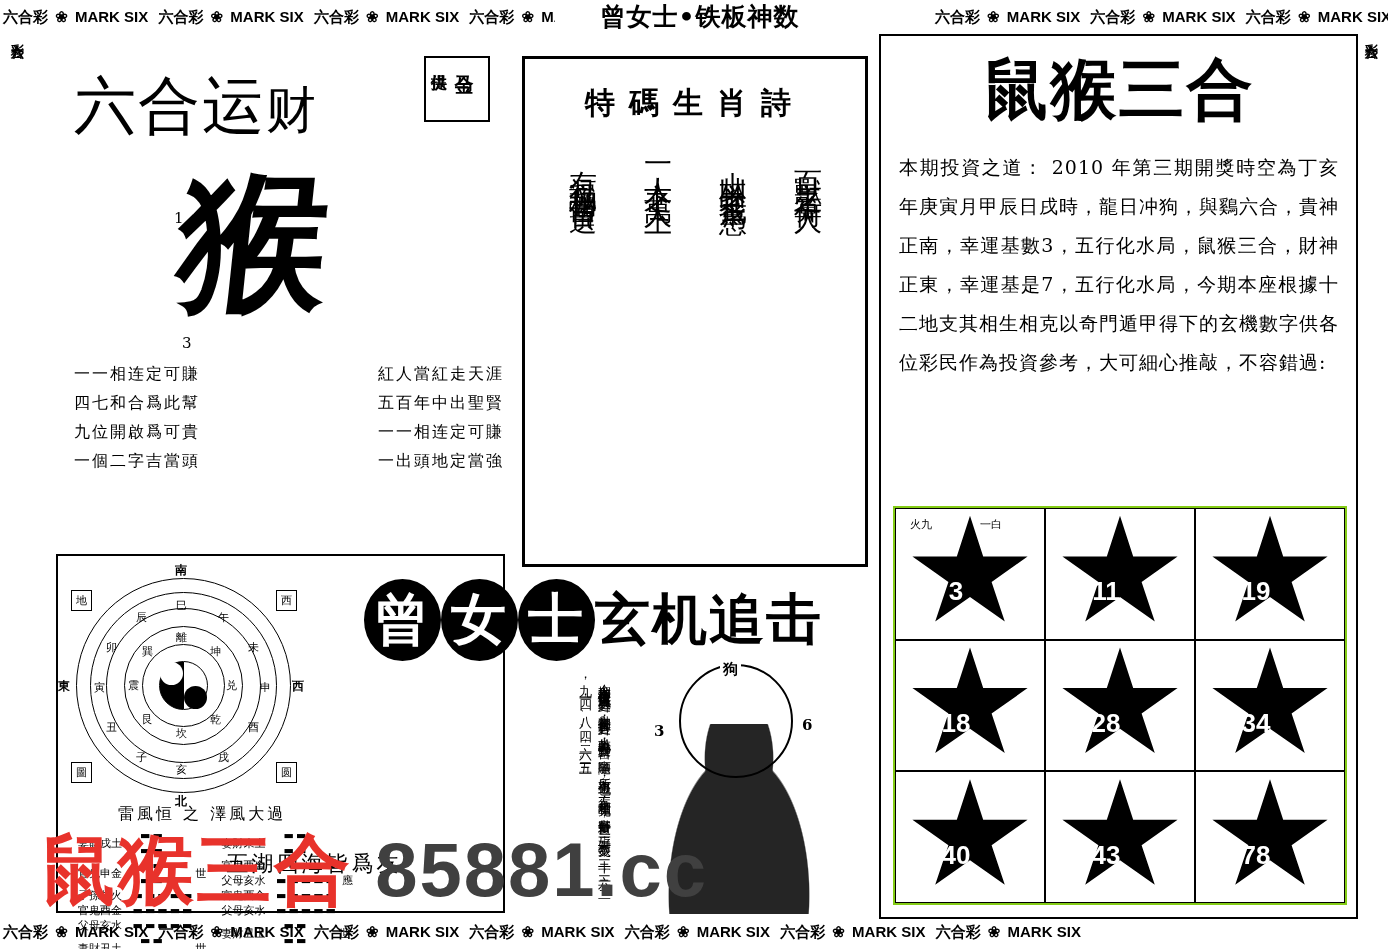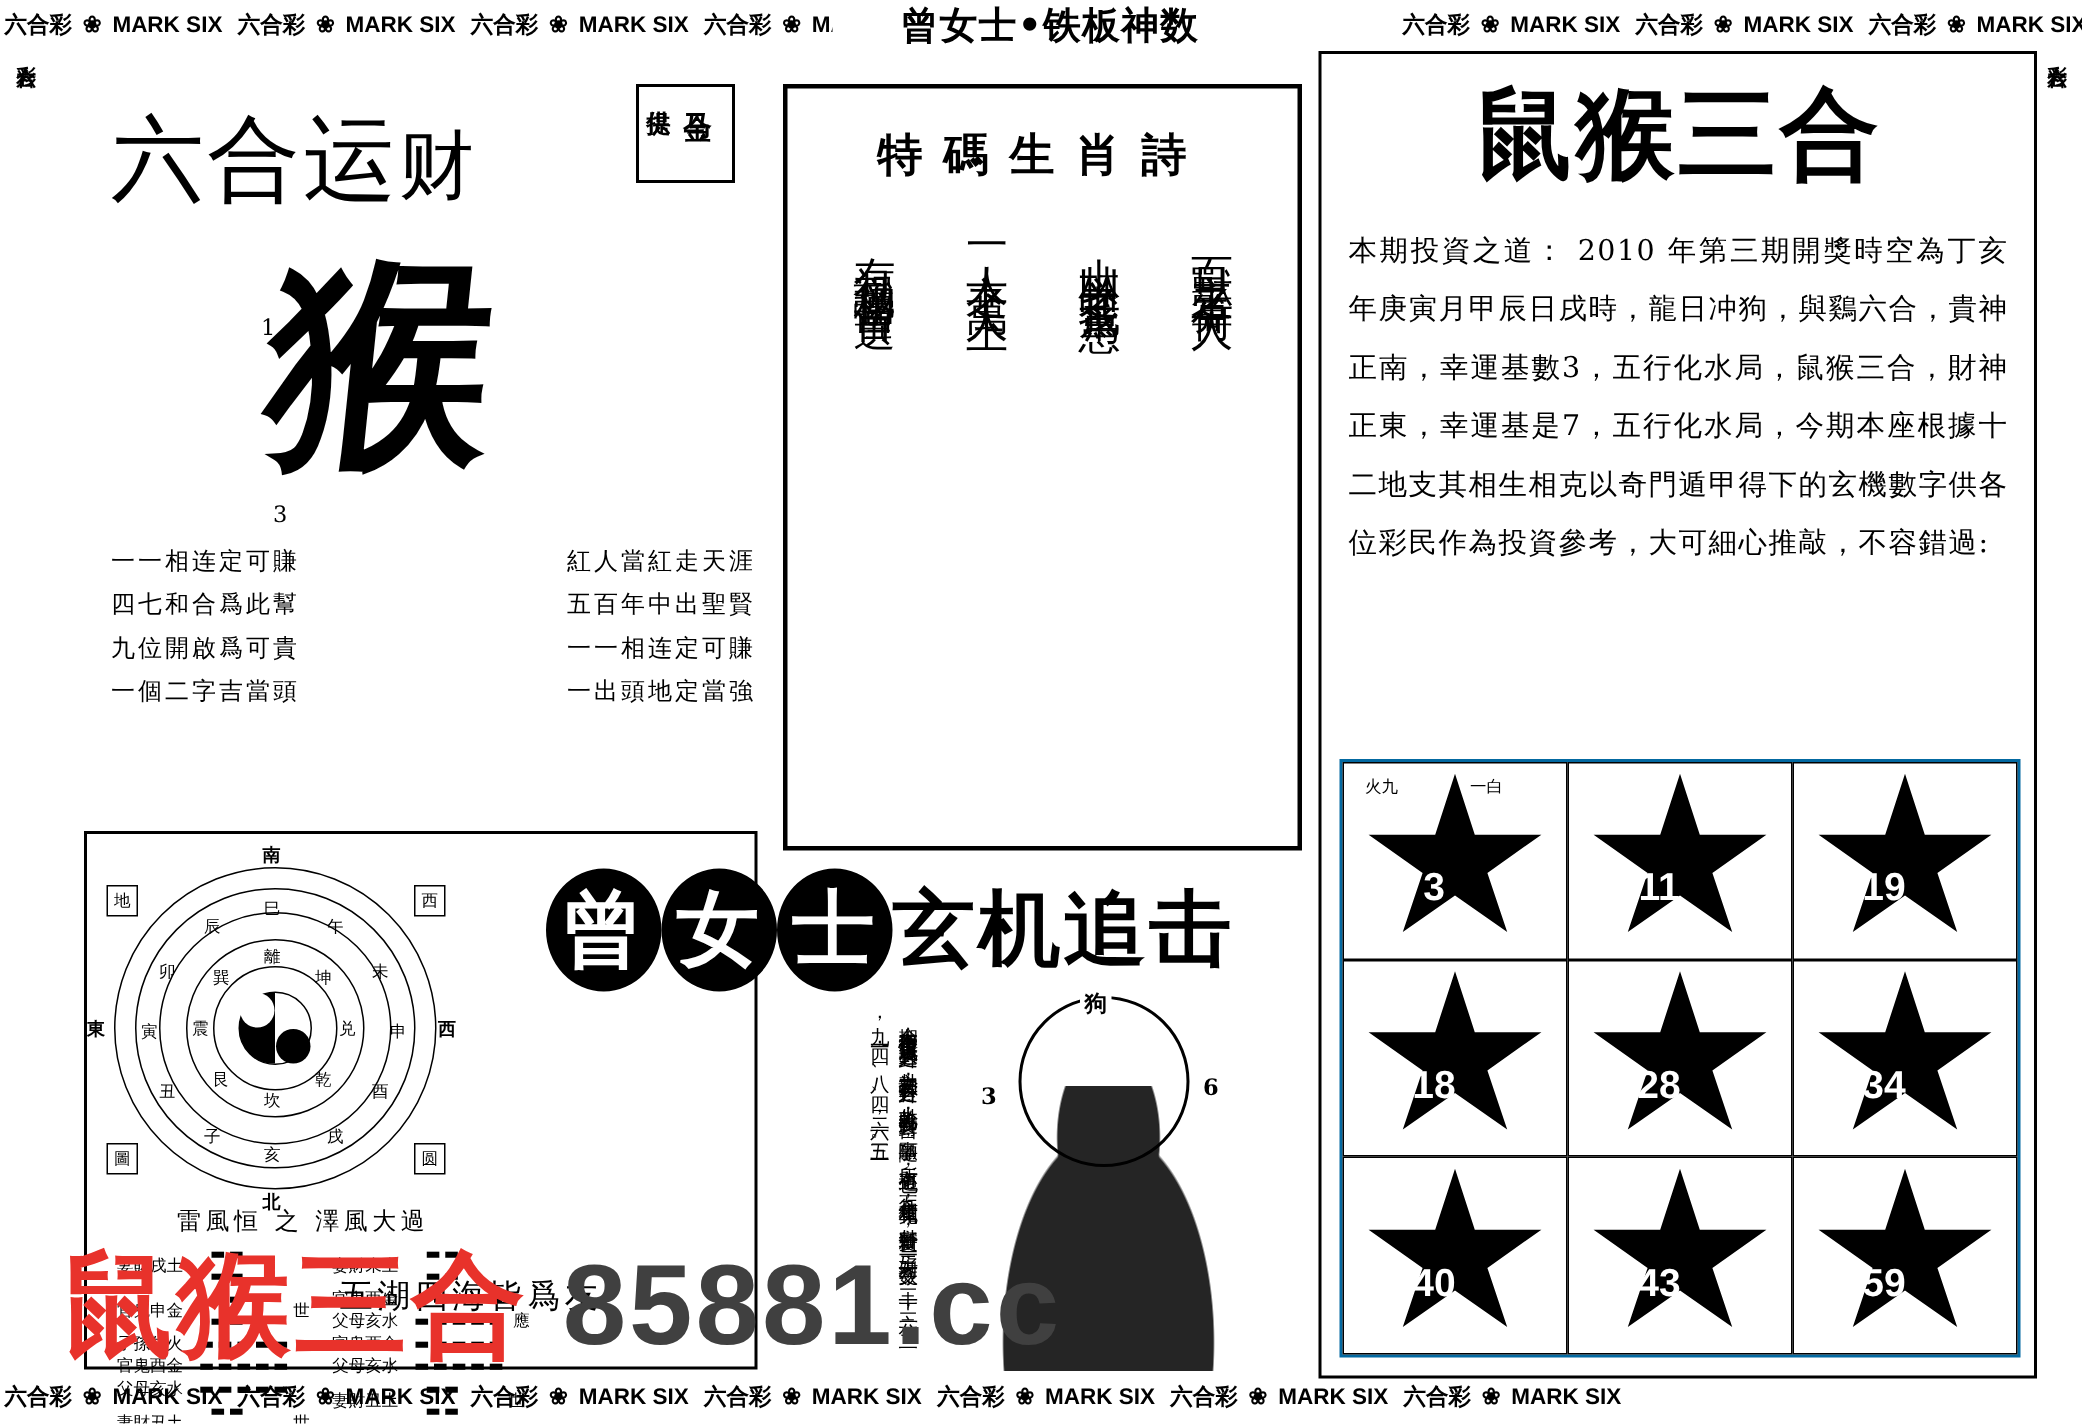--- a/index.html
+++ b/index.html
@@ -89,21 +89,21 @@
   .poem-box{position:absolute;left:488px;top:22px;width:340px;height:505px;border:3px solid #000;}
   .poem-title{position:absolute;left:0;top:24px;width:340px;text-align:center;font-size:30px;letter-spacing:14px;font-weight:bold;}
   .poem-body{position:absolute;left:20px;top:90px;width:300px;height:390px;display:flex;flex-direction:row-reverse;justify-content:space-around;}
   .poem-line{writing-mode:vertical-rl;text-orientation:upright;font-size:28px;letter-spacing:6px;font-family:"DejaVu Serif",serif;}
 
   
   .col-right{position:absolute;left:845px;top:0;width:475px;height:881px;border:2px solid #000;}
   .tiebanbig{position:absolute;left:10px;top:8px;width:455px;height:90px;font-size:66px;font-weight:bold;font-family:"DejaVu Serif",serif;letter-spacing:2px;text-align:center;line-height:90px;}
   .rtext{position:absolute;left:18px;top:112px;width:440px;font-size:19px;line-height:39px;letter-spacing:1px;text-align:justify;font-family:"DejaVu Serif",serif;}
 
-  .star-grid{position:absolute;left:12px;top:470px;width:450px;height:395px;border:2px solid #0369a1;display:grid;grid-template-columns:repeat(3,1fr);grid-template-rows:repeat(3,1fr);}
+  .star-grid{position:absolute;left:12px;top:470px;width:450px;height:395px;border:2px solid #84cc16;display:grid;grid-template-columns:repeat(3,1fr);grid-template-rows:repeat(3,1fr);}
   .star-cell{position:relative;border:1px solid #000;display:flex;align-items:center;justify-content:center;}
   .star{position:relative;width:120px;height:116px;background:#000;
         clip-path:polygon(50% 0%,61% 35%,98% 35%,68% 57%,79% 91%,50% 70%,21% 91%,32% 57%,2% 35%,39% 35%);}
   .star-num{position:absolute;left:0;top:52%;width:120px;text-align:center;color:#fff;font-size:26px;font-weight:bold;font-family:"Liberation Sans",sans-serif;}
   .cell-annot{position:absolute;left:14px;top:8px;font-size:11px;width:92px;display:flex;justify-content:space-between;}
 
   
   .watermark{position:absolute;left:40px;top:820px;width:1250px;height:90px;font-size:76px;font-weight:bold;font-family:"Liberation Sans",sans-serif;color:#e8322b;letter-spacing:2px;white-space:nowrap;}
   .watermark .w2{color:#404040;}
 </style>
@@ -377,21 +377,21 @@
         <div class="star-cell">
           <div class="star"></div>
           <div class="star-num">40</div>
         </div>
         <div class="star-cell">
           <div class="star"></div>
           <div class="star-num">43</div>
         </div>
         <div class="star-cell">
           <div class="star"></div>
-          <div class="star-num">59</div>
+          <div class="star-num">78</div>
         </div>
       </div>
     </div>
   </div>
 
   <div class="watermark">
     <span>鼠猴三合</span>
     <span class="w2">85881.cc</span>
   </div>
 

